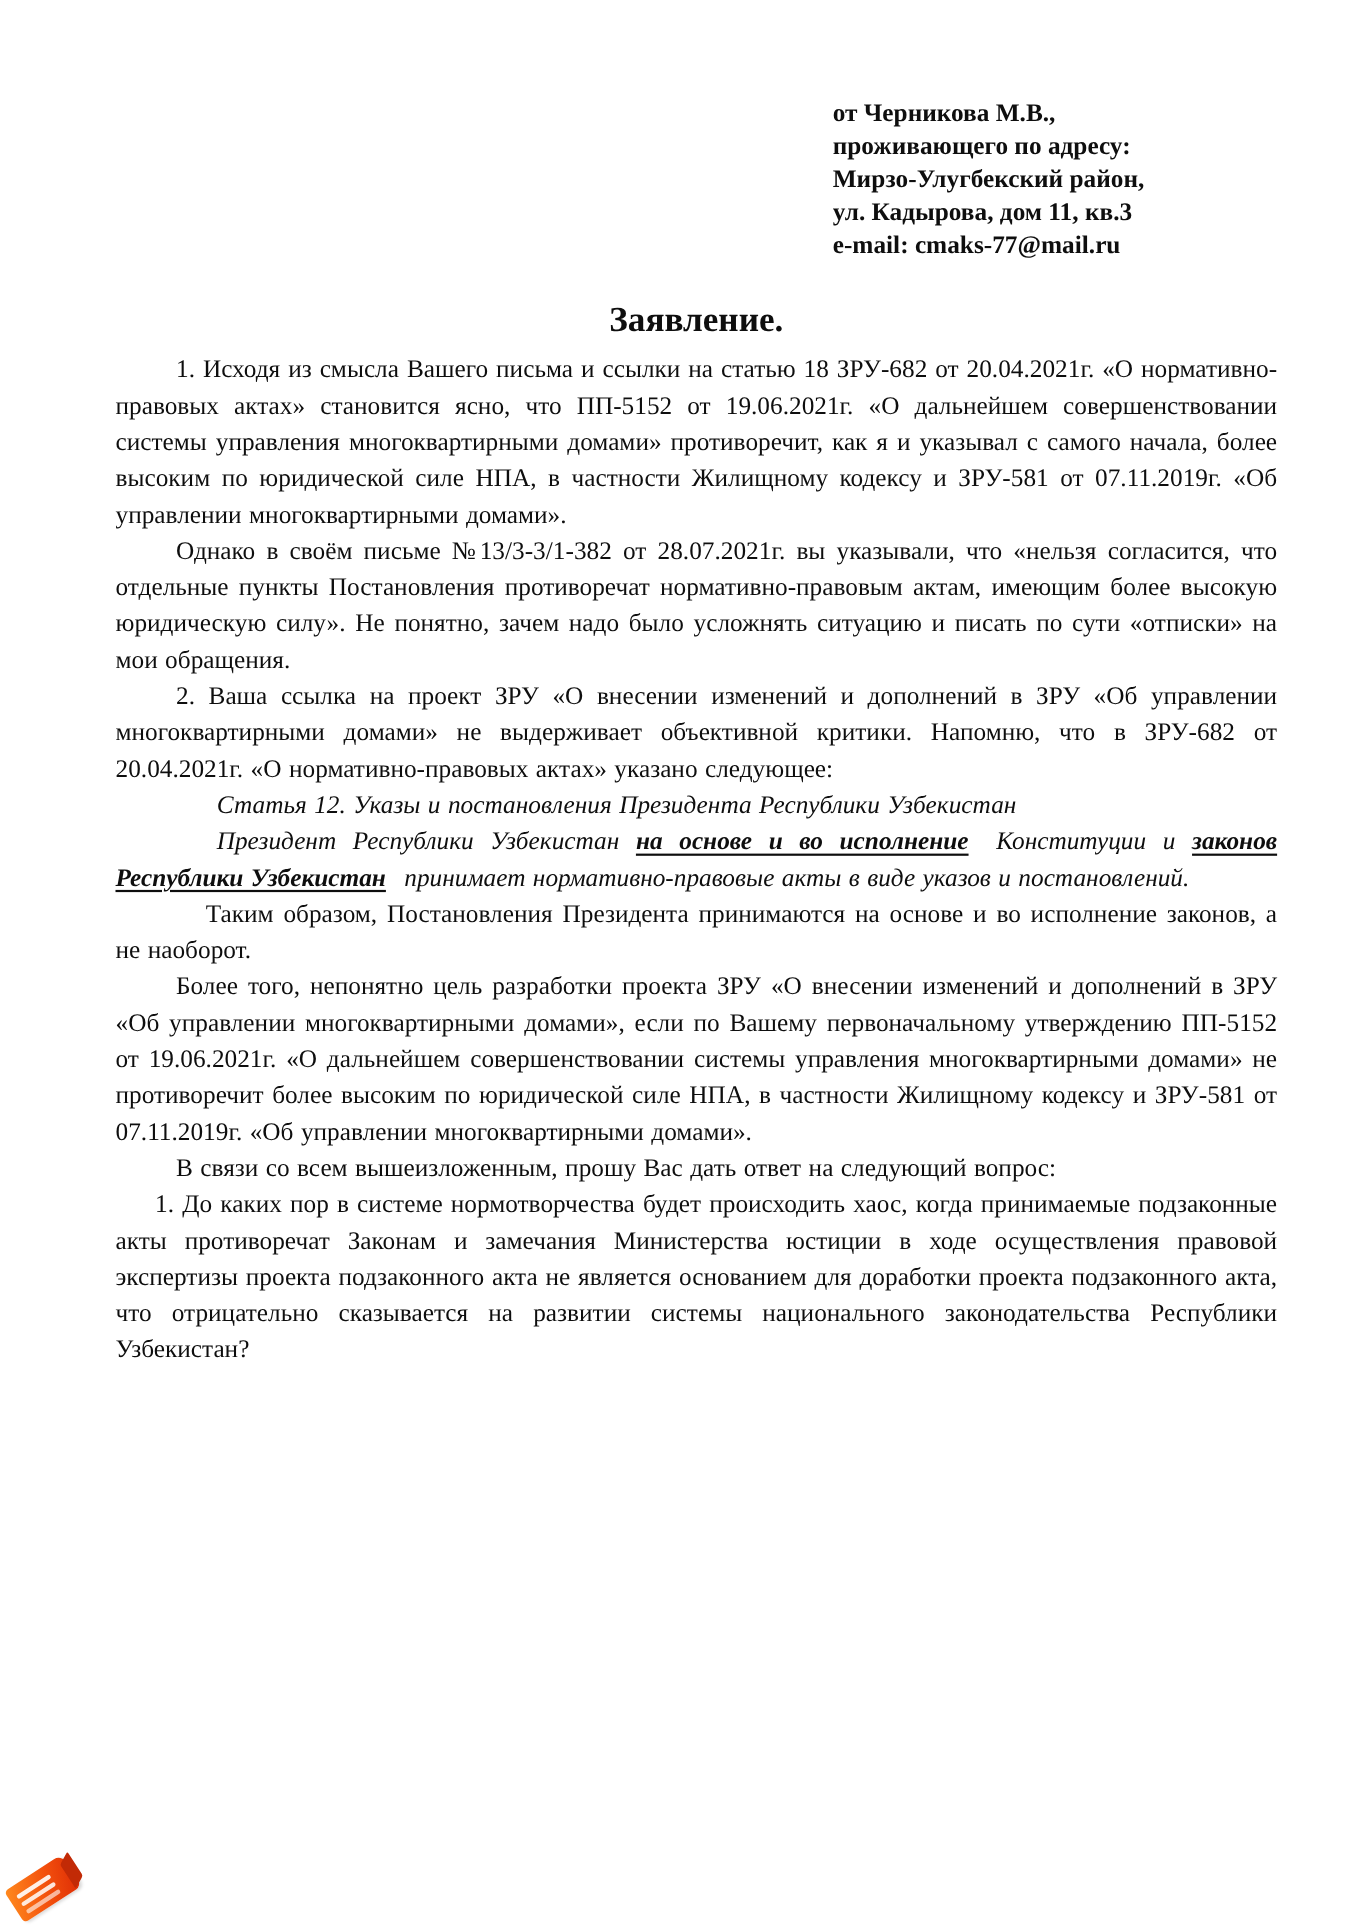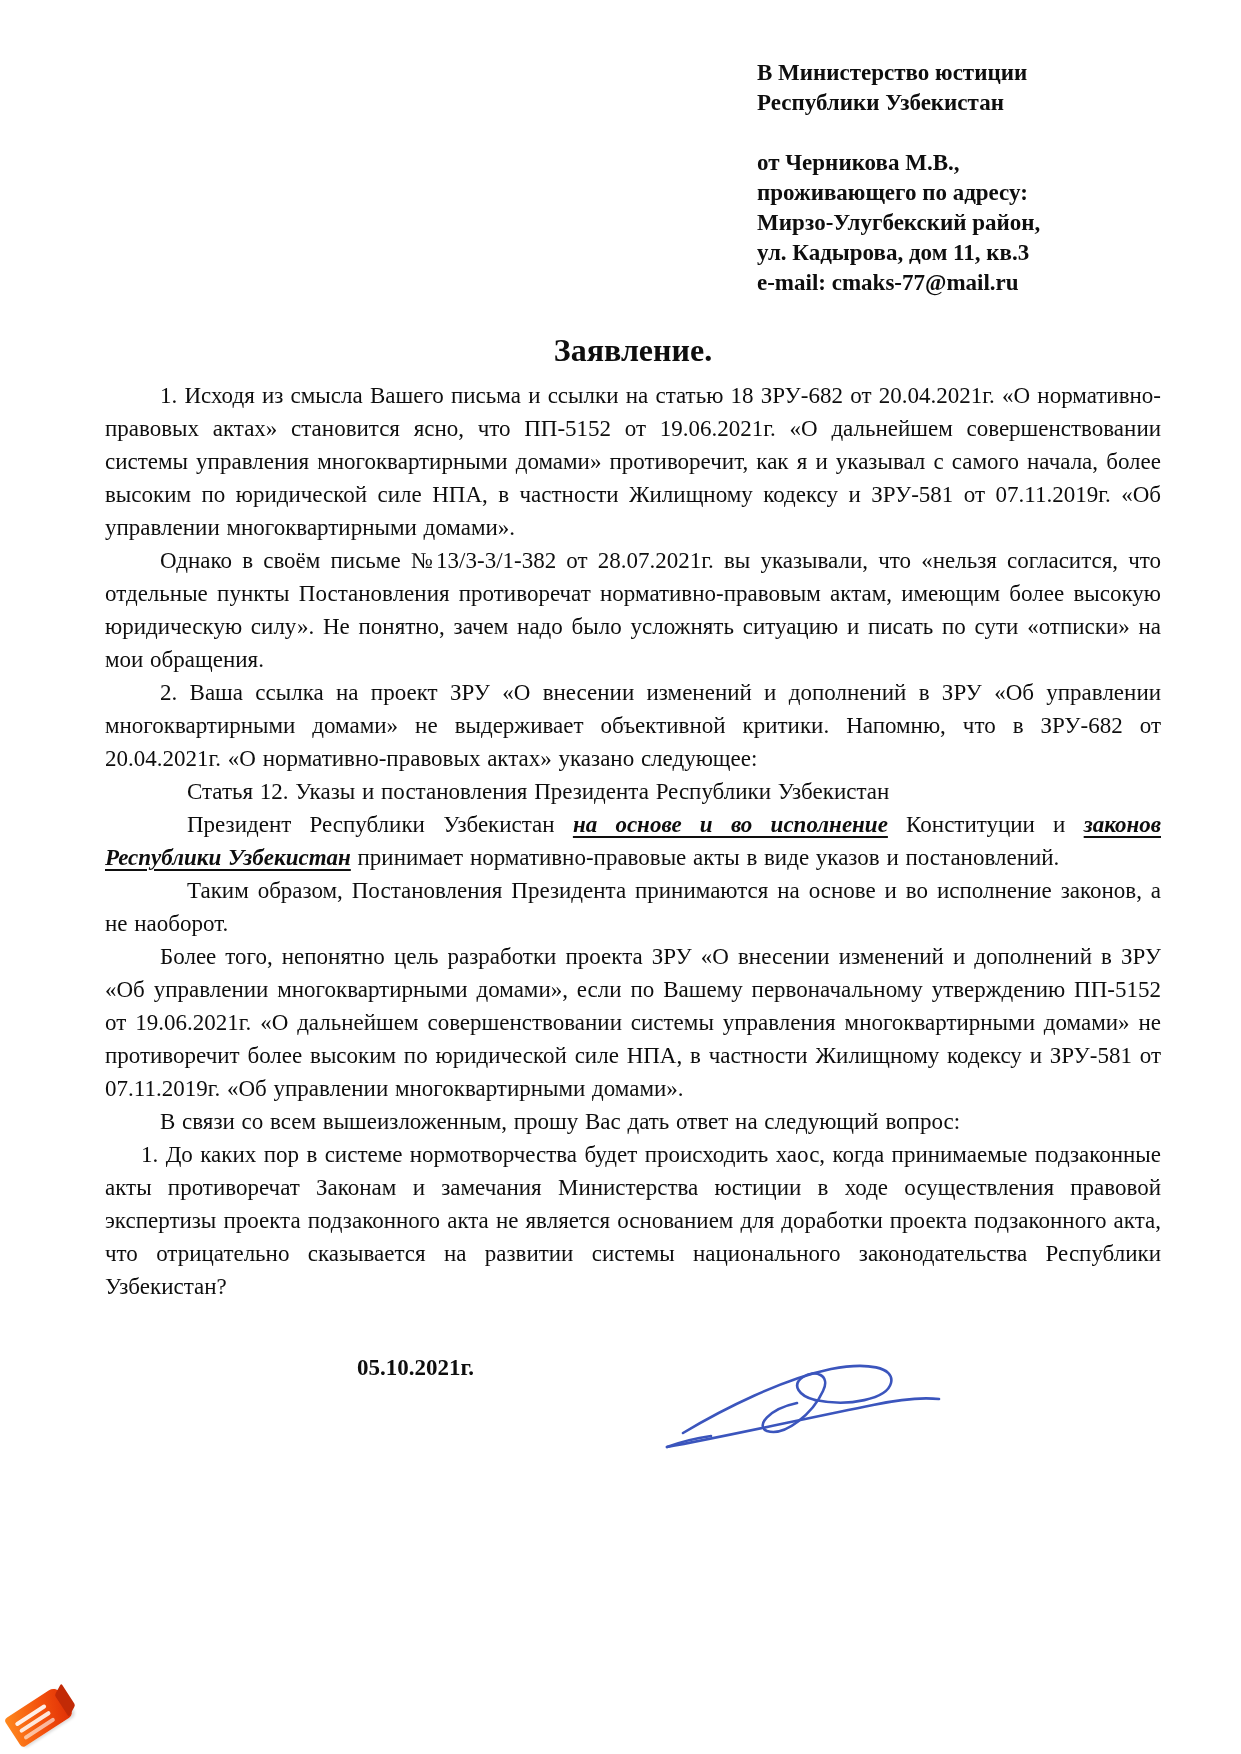--- a/index.html
+++ b/index.html
@@ -38,21 +38,21 @@
     font-size:23px;
     line-height:33px;
     text-align:justify;
     text-indent:55px;
     word-spacing:1px;
   }
   .para.quote{text-indent:82px;}
   .para.quote-indent{text-indent:82px;}
   .para.list{text-indent:36px;}
   .para.final{margin-top:46px;}
-  .seg.i{}
+  .seg.i{font-style:italic;margin-left:10px;}
   .seg.ibu{font-style:italic;font-weight:bold;text-decoration:underline;text-decoration-thickness:2px;text-underline-offset:4px;}
   
   .sign-row{position:relative;margin-top:52px;height:140px;}
   .doc-date{
     font-weight:bold;
     font-size:23px;
     margin-left:252px;
     display:inline-block;
   }
   .signature{
@@ -86,24 +86,20 @@
     transform:skewY(-28deg);
     border-radius:2px;
   }
 </style>
 </head>
 <body>
 
 <div class="page">
 
   <div class="addr-block">
-    <div>
-        <span class="addr-line">В Министерство юстиции</span>
-        <span class="addr-line">Республики Узбекистан</span>
-      </div>
     <div class="addr-gap"></div>
     <div>
         <span class="addr-line">от Черникова М.В.,</span>
         <span class="addr-line">проживающего по адресу:</span>
         <span class="addr-line">Мирзо-Улугбекский район,</span>
         <span class="addr-line">ул. Кадырова, дом 11, кв.3</span>
         <span class="addr-line">e-mail: cmaks-77@mail.ru</span>
       </div>
   </div>
 
@@ -114,27 +110,16 @@
       <p class="para body"><span class="seg">Однако в своём письме №13/3-3/1-382 от 28.07.2021г. вы указывали, что «нельзя согласится, что отдельные пункты Постановления противоречат нормативно-правовым актам, имеющим более высокую юридическую силу». Не понятно, зачем надо было усложнять ситуацию и писать по сути «отписки» на мои обращения.</span></p>
       <p class="para body"><span class="seg">2. Ваша ссылка на проект ЗРУ «О внесении изменений и дополнений в ЗРУ «Об управлении многоквартирными домами» не выдерживает объективной критики. Напомню, что в ЗРУ-682 от 20.04.2021г. «О нормативно-правовых актах» указано следующее:</span></p>
       <p class="para quote"><span class="seg i">Статья 12. Указы и постановления Президента Республики Узбекистан</span></p>
       <p class="para quote"><span class="seg i">Президент Республики Узбекистан </span><span class="seg ibu">на основе и во исполнение</span><span class="seg i"> Конституции и </span><span class="seg ibu">законов Республики Узбекистан</span><span class="seg i"> принимает нормативно-правовые акты в виде указов и постановлений.</span></p>
       <p class="para quote-indent"><span class="seg">Таким образом, Постановления Президента принимаются на основе и во исполнение законов, а не наоборот.</span></p>
       <p class="para body"><span class="seg">Более того, непонятно цель разработки проекта ЗРУ «О внесении изменений и дополнений в ЗРУ «Об управлении многоквартирными домами», если по Вашему первоначальному утверждению ПП-5152 от 19.06.2021г. «О дальнейшем совершенствовании системы управления многоквартирными домами» не противоречит более высоким по юридической силе НПА, в частности Жилищному кодексу и ЗРУ-581 от 07.11.2019г.  «Об управлении многоквартирными домами».</span></p>
       <p class="para body"><span class="seg">В связи со всем вышеизложенным, прошу Вас дать ответ на следующий вопрос:</span></p>
       <p class="para list"><span class="seg">1.  До каких пор в системе нормотворчества будет происходить хаос, когда принимаемые подзаконные акты противоречат Законам и замечания Министерства юстиции в ходе осуществления правовой экспертизы проекта подзаконного акта не является основанием для доработки проекта подзаконного акта, что отрицательно сказывается на развитии системы национального законодательства Республики Узбекистан?</span></p>
     </div>
 
-  <div class="sign-row">
-    <span class="doc-date">05.10.2021г.</span>
-    <svg class="signature" viewBox="0 0 300 130" xmlns="http://www.w3.org/2000/svg">
-      <g fill="none" stroke="#3b55bd" stroke-width="2.6" stroke-linecap="round">
-        <path d="M 30 96 C 70 72, 130 42, 178 32 C 214 25, 242 30, 238 46 C 234 62, 196 70, 162 63"></path>
-        <path d="M 162 63 C 146 59, 138 48, 150 40 C 162 32, 178 38, 170 54 C 160 76, 132 100, 114 94 C 102 89, 116 72, 144 66"></path>
-        <path d="M 14 110 C 70 100, 150 82, 220 68 C 248 62, 268 60, 286 62"></path>
-        <path d="M 14 110 C 30 104, 44 101, 58 99"></path>
-      </g>
-    </svg>
-  </div>
 
   <div class="watermark"></div>
 
 </div>
 
 </body></html>

